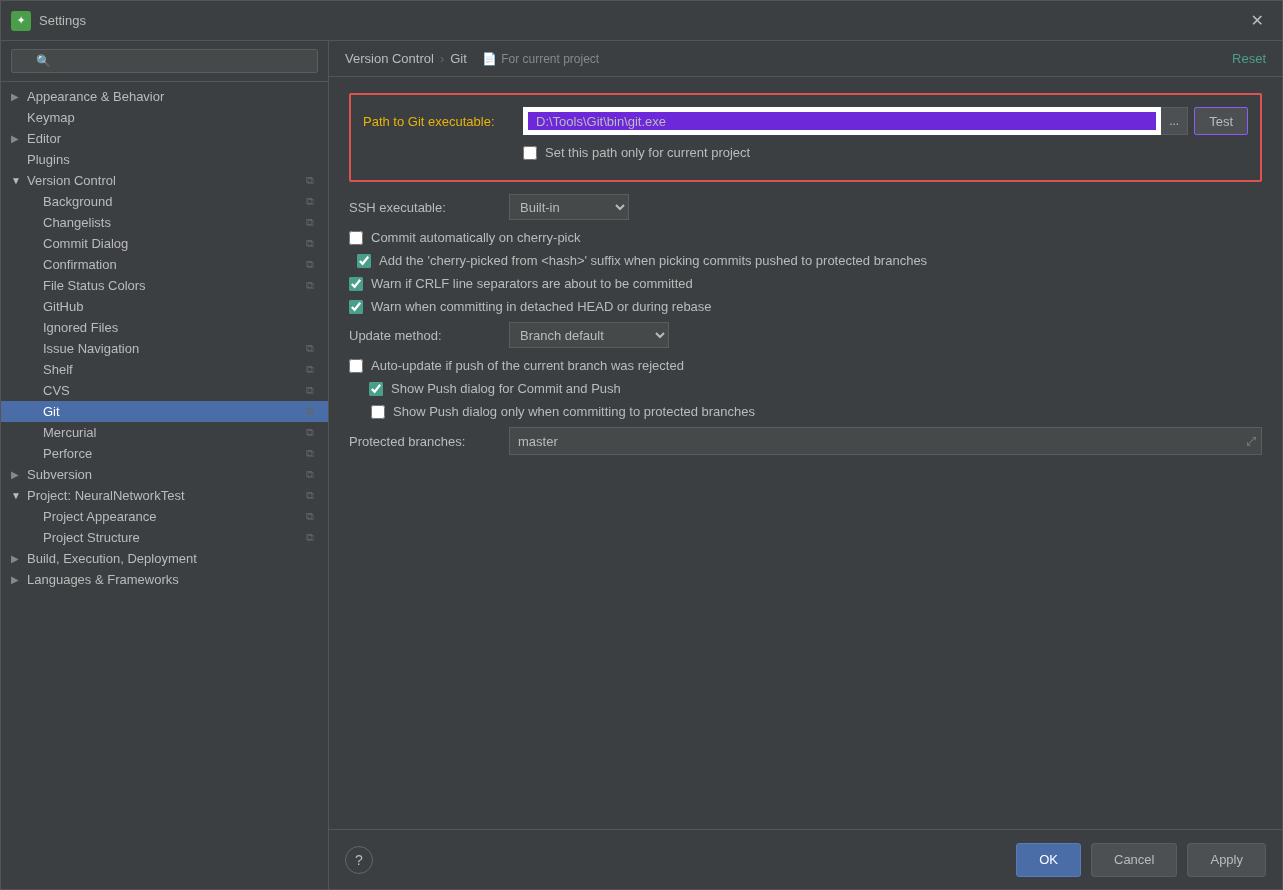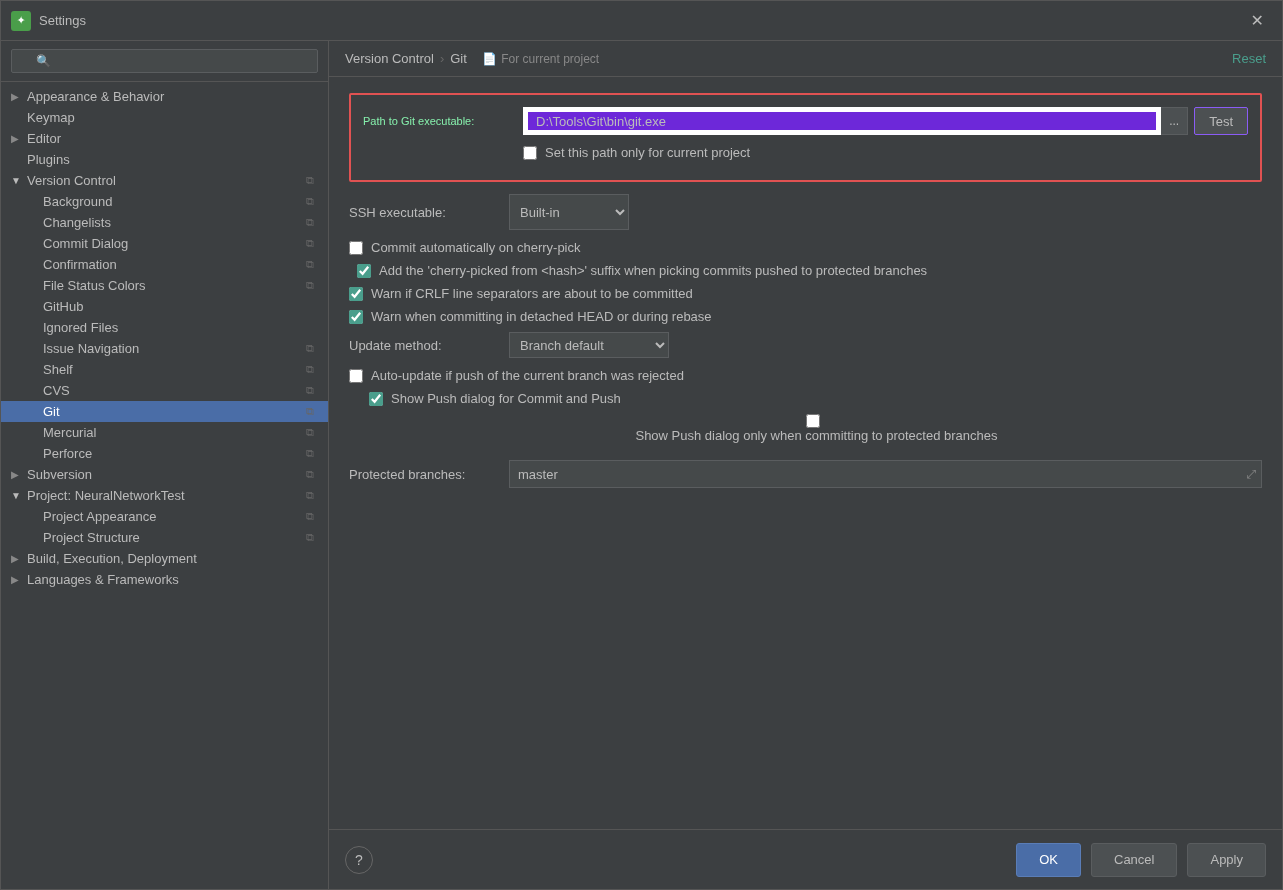--- a/index.html
+++ b/index.html
@@ -212,22 +212,22 @@
       border-radius: 2px;
     }
 
     .form-row {
       display: flex;
       align-items: center;
       margin-bottom: 10px;
     }
 
     .form-label {
-      color: #86efac;
-      font-size: 11px;
+      color: #eab308;
+      font-size: 13px;
       min-width: 160px;
       flex-shrink: 0;
     }
 
     .path-input-wrapper {
       display: flex;
       align-items: center;
       flex: 1;
     }
 
@@ -300,21 +300,21 @@
       color: #bbbbbb;
     }
 
     .ssh-select {
       background: #45494a;
       border: 1px solid #5a5d5f;
       color: #bbbbbb;
       padding: 3px 6px;
       font-size: 13px;
       outline: none;
-      height: 36px;
+      height: 26px;
       min-width: 120px;
       cursor: pointer;
     }
 
     .update-method-row {
       display: flex;
       align-items: center;
       margin-bottom: 10px;
       margin-top: 4px;
     }
@@ -666,21 +666,21 @@
         <div class="checkbox-row no-indent" style="padding-left:0; margin-bottom: 8px;">
           <input type="checkbox" style="">
           <span class="checkbox-label">Auto-update if push of the current branch was rejected</span>
         </div>
 
         <div class="checkbox-row no-indent" style="padding-left:0; margin-bottom: 8px; margin-left: 20px;">
           <input type="checkbox" checked="" style="">
           <span class="checkbox-label">Show Push dialog for Commit and Push</span>
         </div>
 
-        <div class="checkbox-row no-indent" style="padding-left:22px; margin-bottom: 17px; flex-direction: column;">
+        <div class="checkbox-row no-indent" style="padding-left:22px; margin-bottom: 8px;">
           <input type="checkbox" style="">
           <span class="checkbox-label">Show Push dialog only when committing to protected branches</span>
         </div>
 
         <div class="protected-branches-row">
           <span class="protected-label">Protected branches:</span>
           <div class="protected-input-wrapper">
             <input class="protected-input" type="text" value="master" style="">
             <span class="expand-icon">⤢</span>
           </div>

